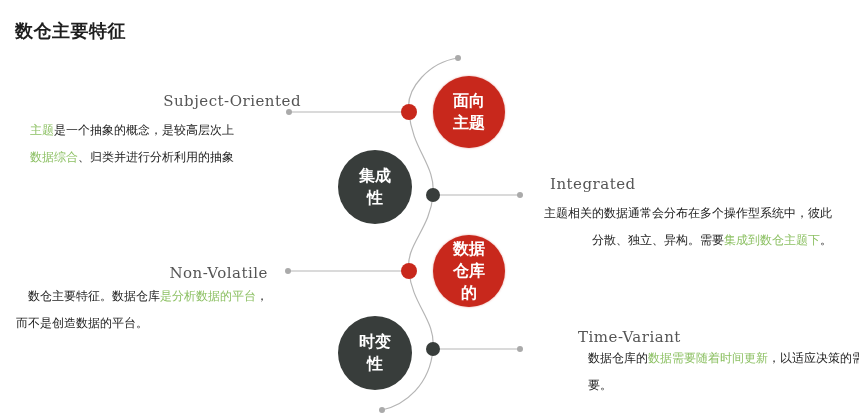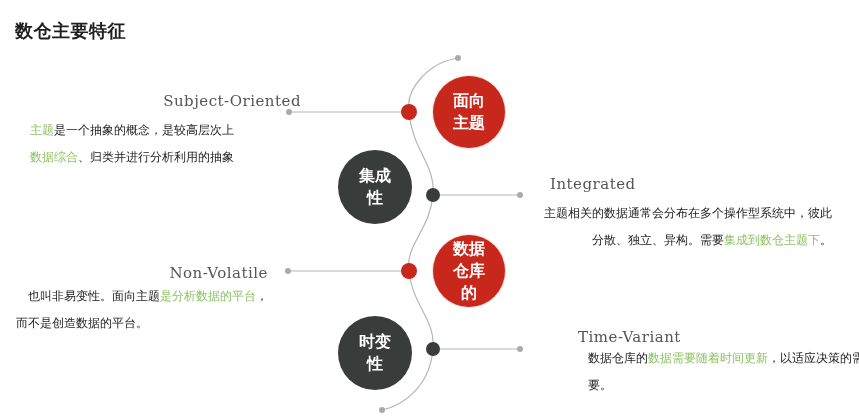--- a/index.html
+++ b/index.html
@@ -63,19 +63,19 @@
   <span class="hl">主题</span><span>是一个抽象的概念，是较高层次上</span><br><span class="hl">数据综合</span><span>、归类并进行分析利用的抽象</span>
 </div>
 
 <div class="en" style="left:542px;top:175px;">Integrated</div>
 <div class="desc" style="left:542px;top:200px;width:290px;text-align:right;">
   <span>主题相关的数据通常会分布在多个操作型系统中，彼此分散、独立、异构。需要</span><span class="hl">集成到数仓主题下</span><span>。</span>
 </div>
 
 <div class="en right-align" style="right:591px;top:264px;">Non-Volatile</div>
 <div class="desc" style="left:16px;top:283px;width:258px;text-indent:12px;">
-  <span>也叫非易变性。面向主题</span><span class="hl">是分析数据的平台</span><span>，而不是创造数据的平台。</span>
+  <span>数仓主要特征。数据仓库</span><span class="hl">是分析数据的平台</span><span>，而不是创造数据的平台。</span>
 </div>
 
 <div class="en" style="left:570px;top:328px;">Time-Variant</div>
 <div class="desc" style="left:542px;top:345px;width:290px;margin-left:46px;">
   <span>数据仓库的</span><span class="hl">数据需要随着时间更新</span><span>，以适应决策的需要。</span>
 </div>
 
 </body></html>

